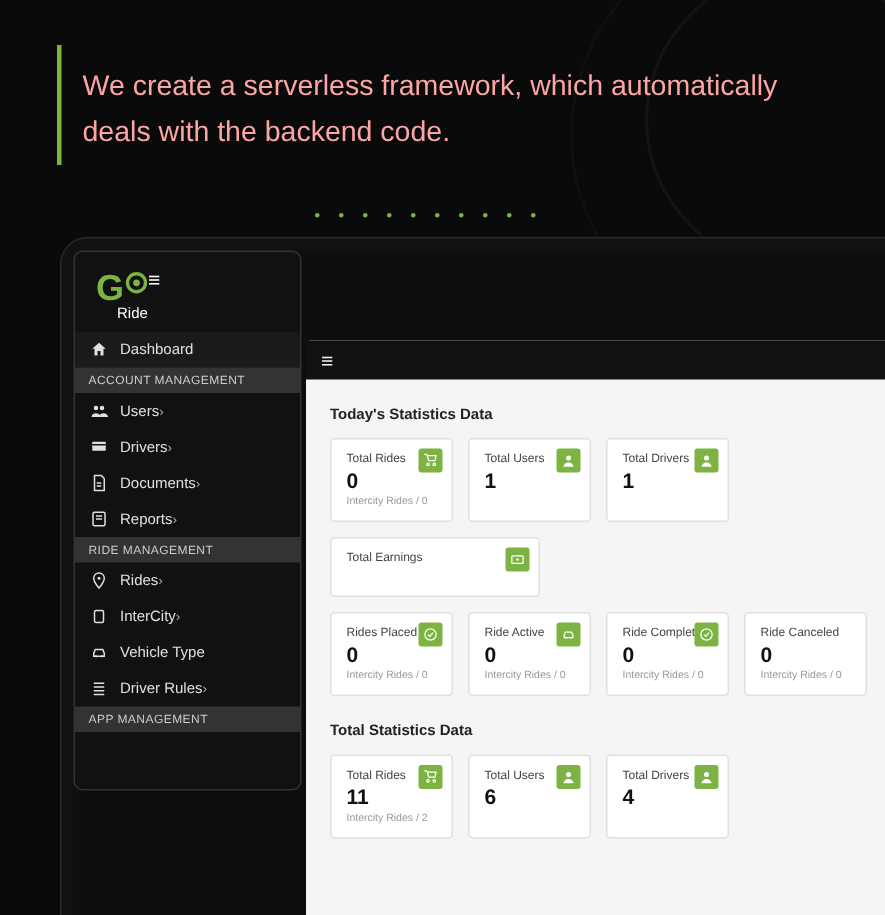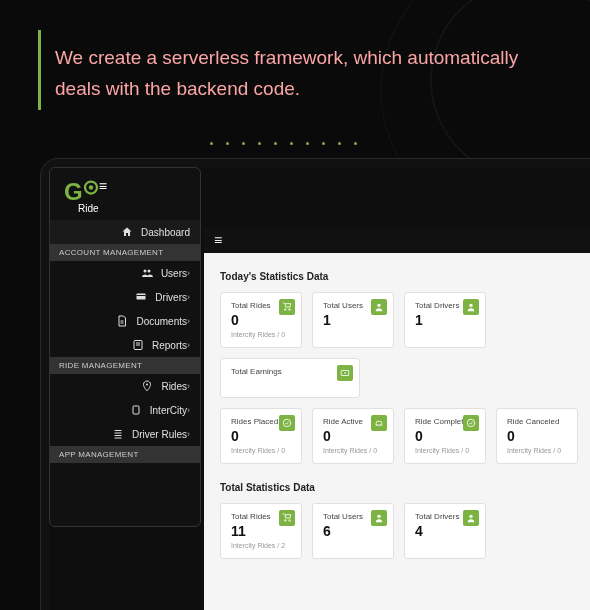--- a/index.html
+++ b/index.html
@@ -8,21 +8,21 @@
 .headline{position:absolute;left:55px;top:42px;color:#fca5a5;font-size:19px;line-height:1.65;width:490px}
 .dots{position:absolute;left:210px;top:142px;display:grid;grid-template-columns:repeat(10,8px);grid-template-rows:repeat(3,8px);gap:8px}
 .dots span{width:3px;height:3px;background:#7cb342;border-radius:50%}
 .laptop{position:absolute;left:40px;top:158px;width:900px;height:600px;background:#111;border-radius:18px 18px 0 0;padding:8px;border:1px solid #2a2a2a}
 .screen{background:#0e0e0e;width:100%;height:100%;border-radius:12px;position:relative}
 .sidebar{position:absolute;left:0;top:0;width:152px;height:360px;background:#111;border:1px solid #333;border-radius:6px}
 .logo{padding:10px 14px 6px;text-align:left}
 .logo-g{color:#7cb342;font-weight:900;font-size:24px;letter-spacing:-1px}
 .logo-g .o2{color:#fff}
 .logo-sub{color:#fff;font-size:10px;margin-left:14px;margin-top:-3px}
-.nav-item{display:flex;align-items:center;padding:6px 10px;color:#e0e0e0;font-size:10px;cursor:pointer;justify-content:flex-end}
+.nav-item{display:flex;align-items:center;padding:6px 10px;color:#e0e0e0;font-size:10px;cursor:pointer;justify-content:flex-start}
 .nav-item .left{display:flex;align-items:center;gap:8px}
 .nav-item svg{width:12px;height:12px;fill:#e0e0e0}
 .nav-item.active{background:#1a1a1a}
 .nav-header{background:#333;color:#ccc;font-size:8px;font-weight:400;padding:4px 9px;letter-spacing:.3px}
 .chev{color:#aaa;font-size:9px}
 .feature-title{position:absolute;left:225px;top:190px;color:#fff;font-weight:800;letter-spacing:5px;font-size:17px}
 .dash{position:absolute;left:155px;top:60px;width:720px;height:500px;background:#f5f5f5;border-radius:3px}
 .dash-top{height:26px;background:#111;display:flex;align-items:center;padding:0 10px;justify-content:space-between}
 .hamb{color:#eee;font-size:14px}
 .dash-body{padding:12px 16px}
@@ -285,20 +285,30 @@
             <svg viewBox="0 0 24 24">
               <rect x="6" y="4" width="12" height="16" rx="2" fill="none" stroke="#e0e0e0" stroke-width="2"></rect>
             </svg>
             <span>InterCity</span>
           </div>
           <span class="chev">›</span>
         </div>
   <div class="nav-item">
           <div class="left">
             <svg viewBox="0 0 24 24">
+              <path d="M5 13l2-5h10l2 5v4H5z" fill="none" stroke="#e0e0e0" stroke-width="2"></path>
+              <circle cx="8" cy="17" r="1.5"></circle>
+              <circle cx="16" cy="17" r="1.5"></circle>
+            </svg>
+            <span>Vehicle Type</span>
+          </div>
+        </div>
+  <div class="nav-item">
+          <div class="left">
+            <svg viewBox="0 0 24 24">
               <path d="M5 5h14M5 10h14M5 15h14M5 20h14" stroke="#e0e0e0" stroke-width="2"></path>
             </svg>
             <span>Driver Rules</span>
           </div>
           <span class="chev">›</span>
         </div>
   <div class="nav-header">APP MANAGEMENT</div>
 </div>
 
 </div>

